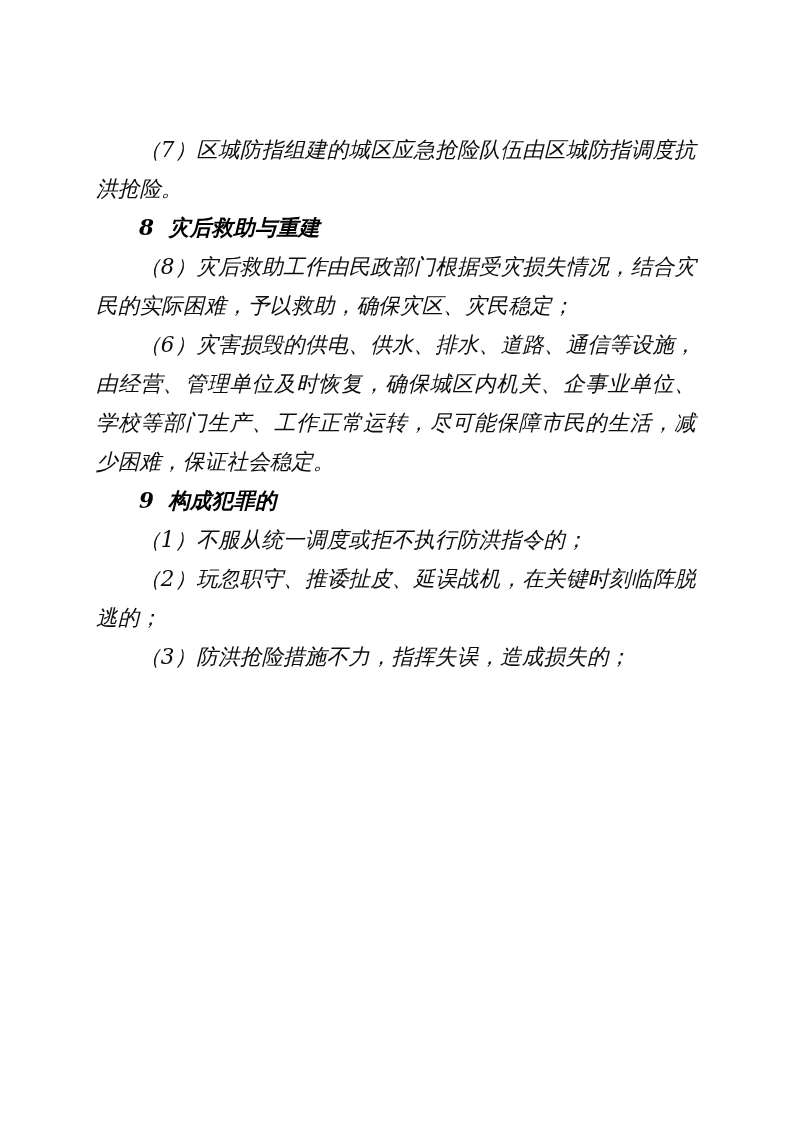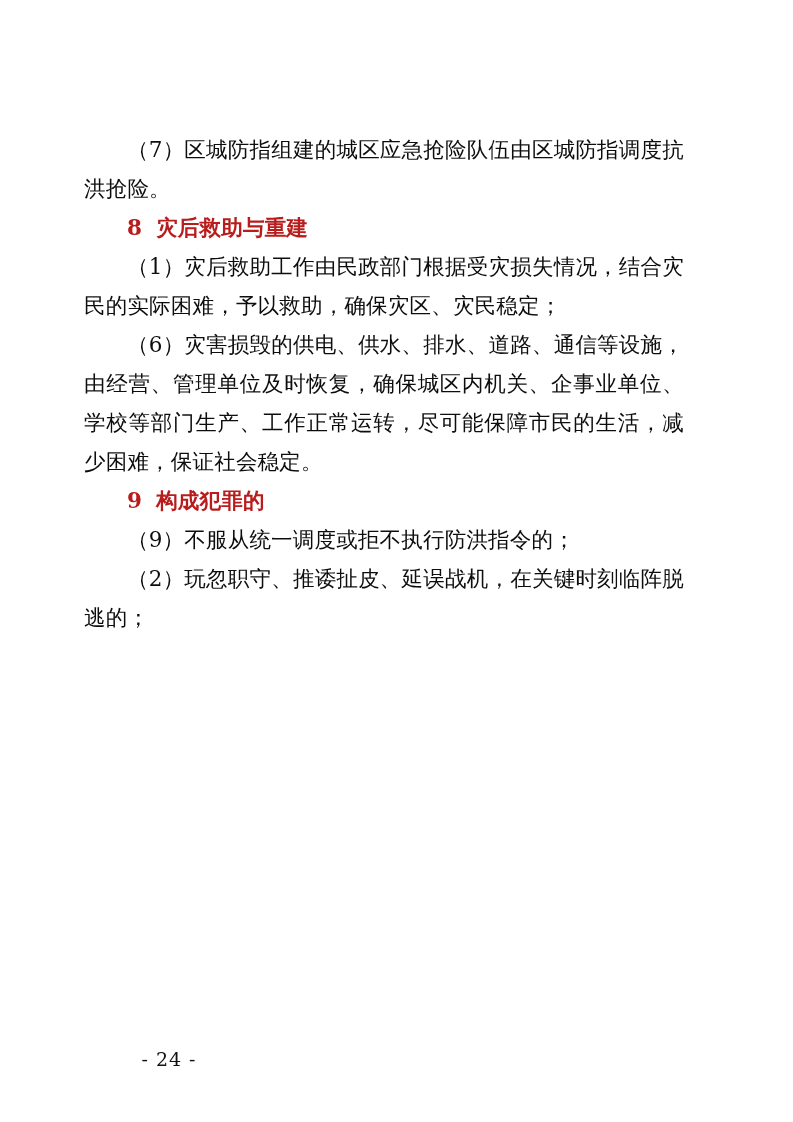--- a/index.html
+++ b/index.html
@@ -14,40 +14,41 @@
     position: relative;
     width: 793px;
     height: 1122px;
     background: #ffffff;
     margin: 0 auto;
     overflow: hidden;
     box-sizing: border-box;
   }
   .content {
     position: absolute;
-    left: 84px;
+    left: 96px;
     top: 130px;
     width: 600px;
+    font-style: italic;
   }
   .para {
     font-size: 21.5px;
     line-height: 39px;
     color: #0d0d0d;
     text-align: justify;
     text-justify: inter-ideograph;
     margin: 0;
     letter-spacing: 0.2px;
   }
   .para.indent {
     text-indent: 43px;
   }
   .heading {
     font-size: 21.5px;
     line-height: 39px;
-    color: #b91c1c;
+    color: #000000;
     font-weight: bold;
     margin: 0;
     padding-left: 43px;
     letter-spacing: 0.2px;
   }
   .heading .num {
     font-weight: bold;
     margin-right: 14px;
   }
   .footer {
@@ -71,35 +72,33 @@
 
 <div class="page">
   <div class="content">
 
     <p class="para indent">（7）区城防指组建的城区应急抢险队伍由区城防指调度抗洪抢险。</p>
 
     <h2 class="heading">
       <span class="num">8</span><span>灾后救助与重建</span>
     </h2>
 
-    <p class="para indent">（1）灾后救助工作由民政部门根据受灾损失情况，结合灾民的实际困难，予以救助，确保灾区、灾民稳定；</p>
+    <p class="para indent">（8）灾后救助工作由民政部门根据受灾损失情况，结合灾民的实际困难，予以救助，确保灾区、灾民稳定；</p>
 
 
     <p class="para indent">（6）灾害损毁的供电、供水、排水、道路、通信等设施，由经营、管理单位及时恢复，确保城区内机关、企事业单位、学校等部门生产、工作正常运转，尽可能保障市民的生活，减少困难，保证社会稳定。</p>
 
 
     <h2 class="heading">
       <span class="num">9</span><span>构成犯罪的</span>
     </h2>
 
 
-    <p class="para indent">（9）不服从统一调度或拒不执行防洪指令的；</p>
+    <p class="para indent">（1）不服从统一调度或拒不执行防洪指令的；</p>
 
     <p class="para indent">（2）玩忽职守、推诿扯皮、延误战机，在关键时刻临阵脱逃的；</p>
 
+    <p class="para indent">（3）防洪抢险措施不力，指挥失误，造成损失的；</p>
 
 
   </div>
 
-  <div class="footer">
-    <span class="footer-inner">- 24 -</span>
-  </div>
 </div>
 
 </body></html>

